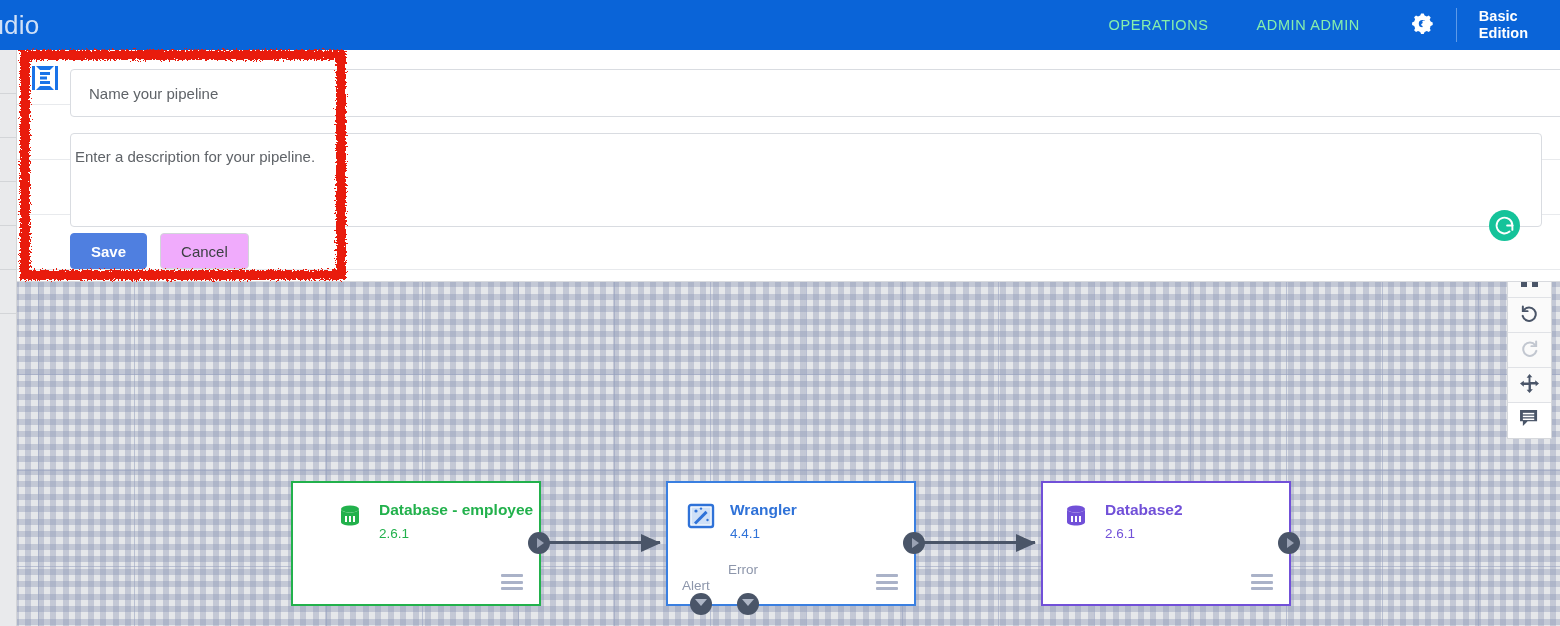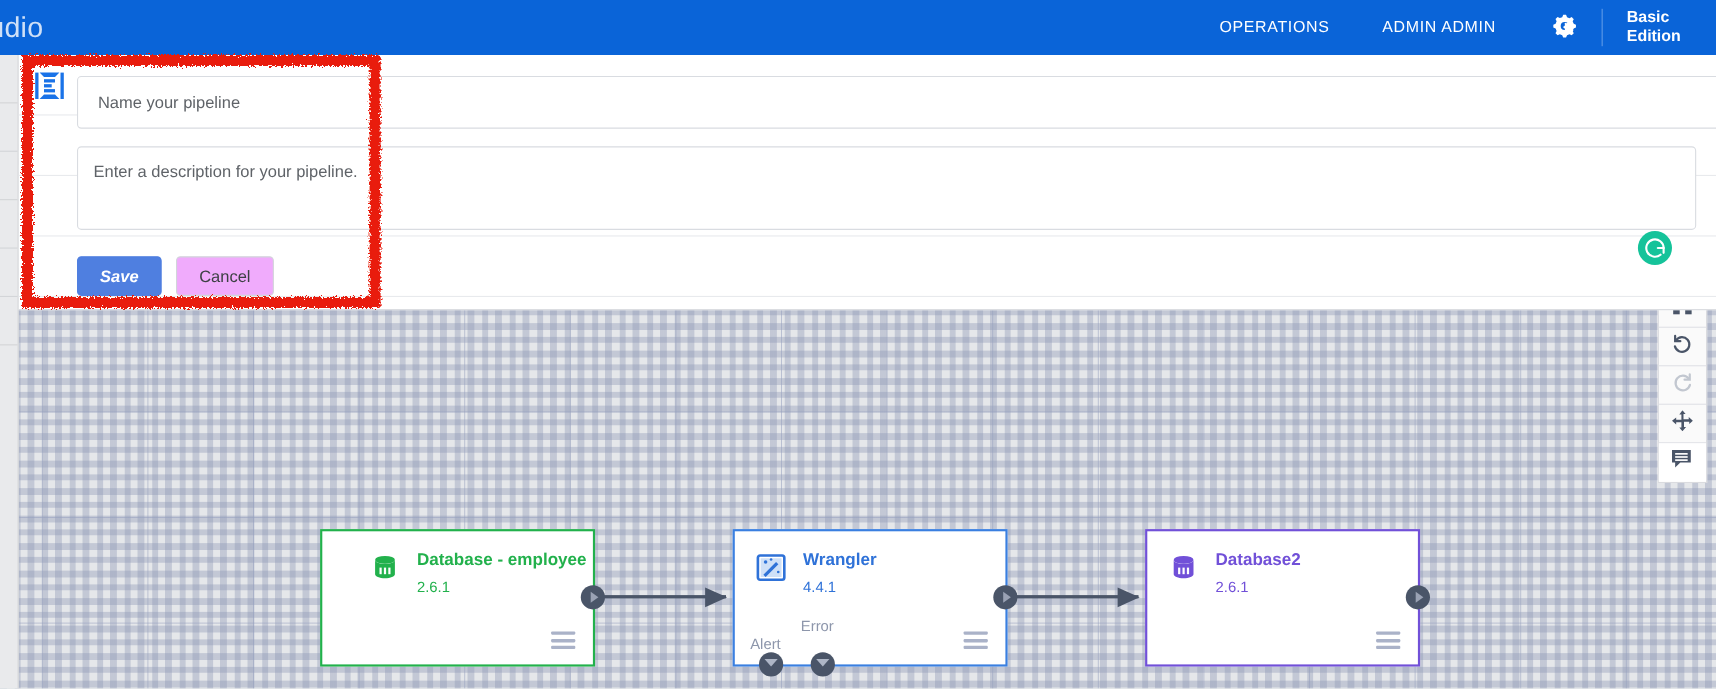--- a/index.html
+++ b/index.html
@@ -14,21 +14,21 @@
   .header {
     position: absolute; top: 0; left: 0; width: 1560px; height: 50px;
     background: #0a64d8; display: flex; align-items: center; z-index: 40;
   }
   .brand {
     color: #cfe0f7; font-size: 26px; letter-spacing: .2px;
     margin-left: -18px; padding-left: 0; white-space: nowrap;
   }
   .nav { margin-left: auto; display: flex; align-items: center; height: 50px; }
   .nav-item {
-    color: #ffffff; font-size: 14.5px; letter-spacing: .6px;
+    color: #86efac; font-size: 14.5px; letter-spacing: .6px;
     padding: 0 24px; line-height: 50px; white-space: nowrap; cursor: pointer;
   }
   .gear-btn {
     padding: 0 20px 0 26px; display: flex; align-items: center; cursor: pointer;
   }
   .nav-sep { width: 1px; height: 34px; background: #5e9ae8; margin: 0 4px 0 0; }
   .edition {
     color: #ffffff; font-size: 14.5px; font-weight: bold; line-height: 17px;
     padding: 0 32px 0 18px; white-space: nowrap;
   }
@@ -128,32 +128,32 @@
   .logo-box {
     position: absolute; left: 14px; top: 14px; width: 28px; height: 28px;
   }
   .pl-input {
     position: absolute; left: 53px; top: 19px; width: 1517px; height: 48px;
     border: 1px solid #d9dce1; border-radius: 4px; background: #fff;
     font-size: 15px; color: #5f6368; padding: 0 18px;
     font-family: "Liberation Sans", sans-serif;
   }
   .pl-textarea {
-    position: absolute; left: 53px; top: 83px; width: 1472px; height: 76px;
+    position: absolute; left: 53px; top: 83px; width: 1472px; height: 94px;
     border: 1px solid #d9dce1; border-radius: 4px; background: #fff;
-    font-size: 15px; color: #5f6368; padding: 14px 14px; resize: none;
+    font-size: 15px; color: #5f6368; padding: 14px 4px; resize: none;
     font-family: "Liberation Sans", sans-serif;
   }
   .pl-input::placeholder, .pl-textarea::placeholder { color: #5f6368; }
   .btn-row { position: absolute; left: 53px; top: 183px; display: flex; gap: 13px; }
   .btn {
     height: 36px; border-radius: 4px; font-size: 15px; cursor: pointer;
     padding: 0 20px; font-family: "Liberation Sans", sans-serif;
   }
-  .btn-save { background: #4f7fe0; color: #fff; border: 1px solid #4f7fe0; font-weight: bold; font-style: italic; }
+  .btn-save { background: #4f7fe0; color: #fff; border: 1px solid #4f7fe0; font-weight: bold; }
   .btn-cancel { background: #f0abfc; color: #3c4043; border: 1px solid #d2d5da; }
   .grammarly {
     position: absolute; right: 40px; top: 160px; width: 31px; height: 31px;
     border-radius: 50%; background: #15c39a;
     display: flex; align-items: center; justify-content: center;
   }
 
   
   .annot {
     position: absolute; left: 18px; top: 48px; width: 330px; height: 234px;

